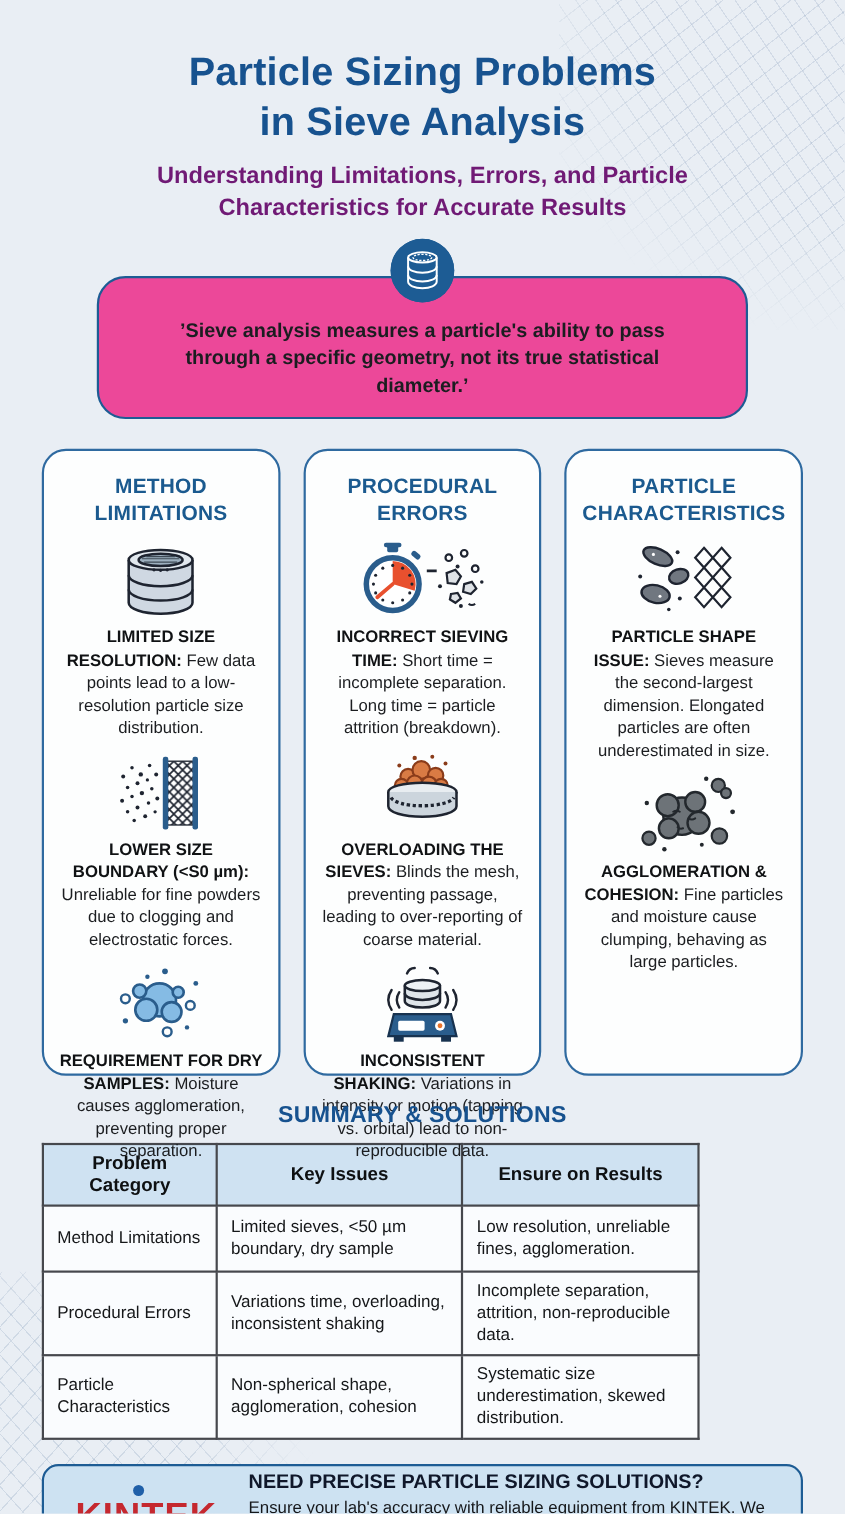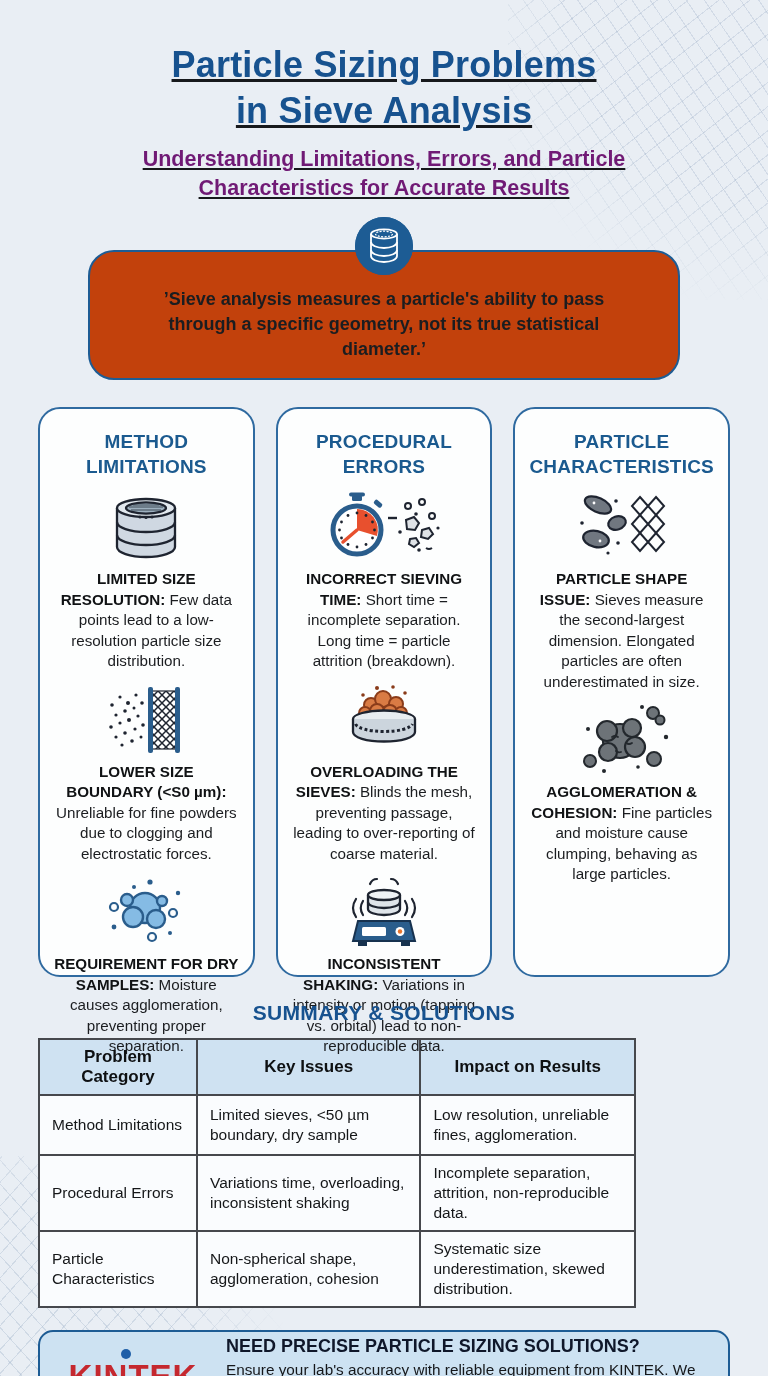--- a/index.html
+++ b/index.html
@@ -24,39 +24,39 @@
   .bg-mesh.bottom-left{
     bottom:0;left:0;width:300px;height:220px;
     background:
       repeating-linear-gradient(48deg, rgba(150,170,195,.30) 0 1px, transparent 1px 16px),
       repeating-linear-gradient(-48deg, rgba(150,170,195,.30) 0 1px, transparent 1px 16px);
     -webkit-mask-image:radial-gradient(circle at 0% 100%, #000 0 48%, transparent 78%);
     mask-image:radial-gradient(circle at 0% 100%, #000 0 48%, transparent 78%);
   }
   .content{position:relative;z-index:1;}
 
-  header{padding-top:42px;text-align:center;text-decoration:underline;}
+  header{padding-top:42px;text-align:center;}
   h1.title{
     margin:0;font-size:36px;line-height:46px;font-weight:bold;
     color:#17528f;letter-spacing:.2px;
   }
   p.subtitle{
     margin:11px auto 0;max-width:580px;
     font-size:21.5px;line-height:29px;font-weight:bold;color:#701a75;
   }
 
   
   .quote{margin-top:14px;text-align:center;}
   .badge{
     position:relative;z-index:2;display:inline-block;width:58px;height:58px;
     border-radius:50%;background:#1d5c94;
   }
   .quote-box{
     margin:-29px 88px 0;
-    background:#c2410c;
+    background:#ec4899;
     border:2px solid #1d5c94;border-radius:26px;
     padding:35px 42px 16px;
   }
   .quote-box p{
     margin:0;font-size:18px;line-height:25px;font-weight:bold;color:#1b1d20;
   }
 
   
   .cards{display:flex;gap:21px;margin:27px 38px 0;height:570px;}
   .card{
@@ -393,21 +393,21 @@
     <table class="summary">
       <colgroup>
           <col class="c1">
           <col class="c2">
           <col class="c3">
         </colgroup>
       <thead>
         <tr>
           <th>Problem Category</th>
           <th>Key Issues</th>
-          <th>Impact on Results</th>
+          <th>Ensure on Results</th>
         </tr>
       </thead>
       <tbody>
         <tr>
           <td>Method Limitations</td>
           <td>Limited sieves, &lt;50 µm boundary, dry sample</td>
           <td>Low resolution, unreliable fines, agglomeration.</td>
         </tr>
         <tr>
           <td>Procedural Errors</td>

